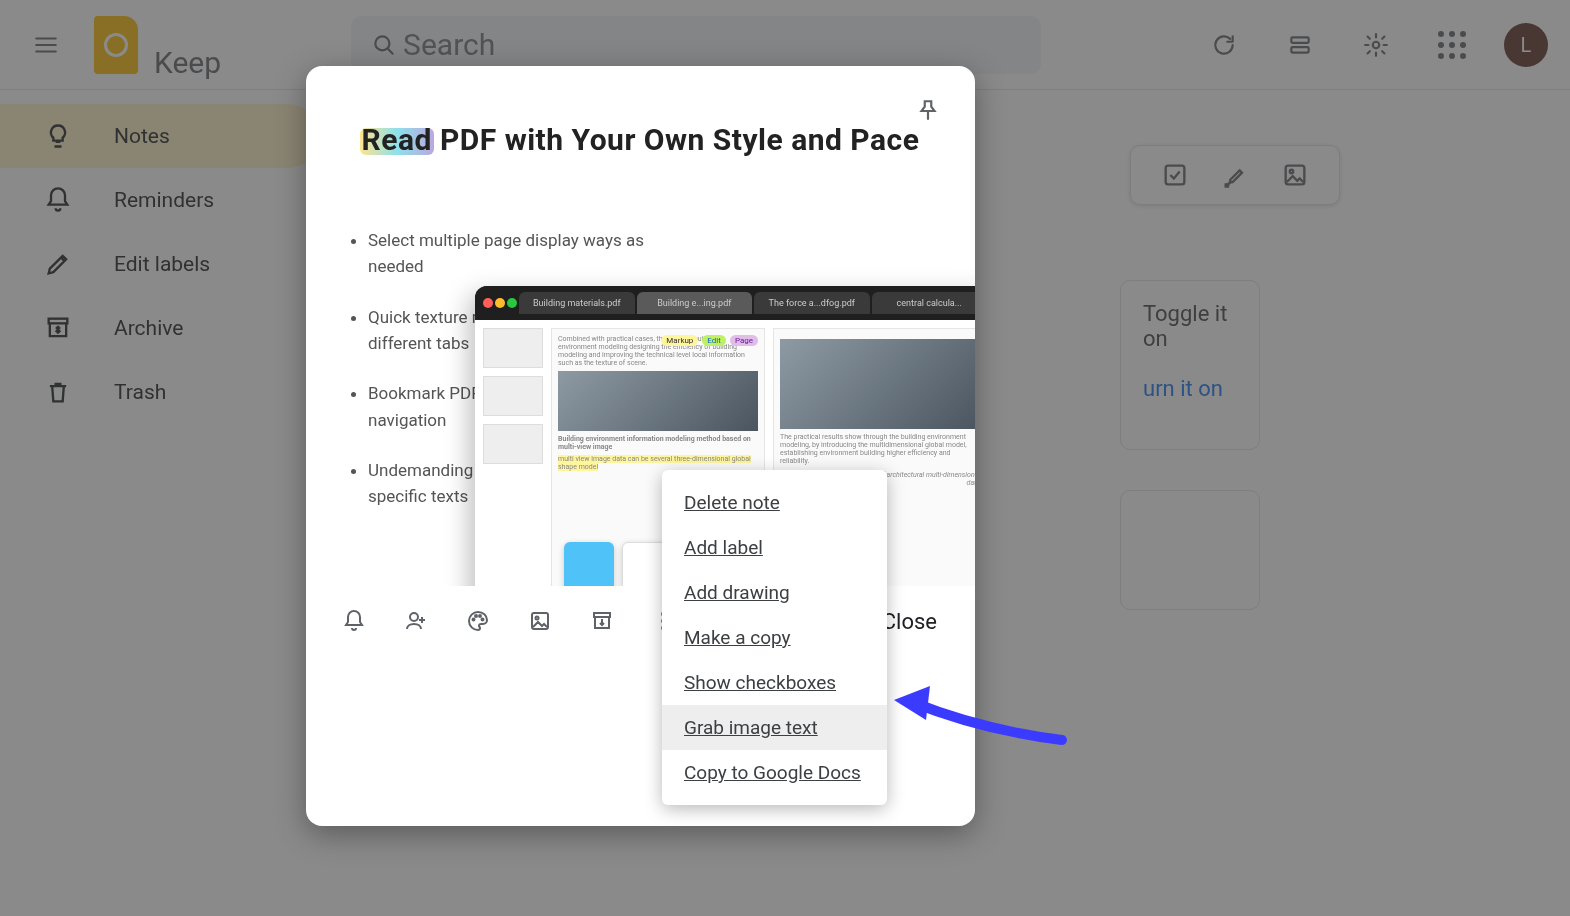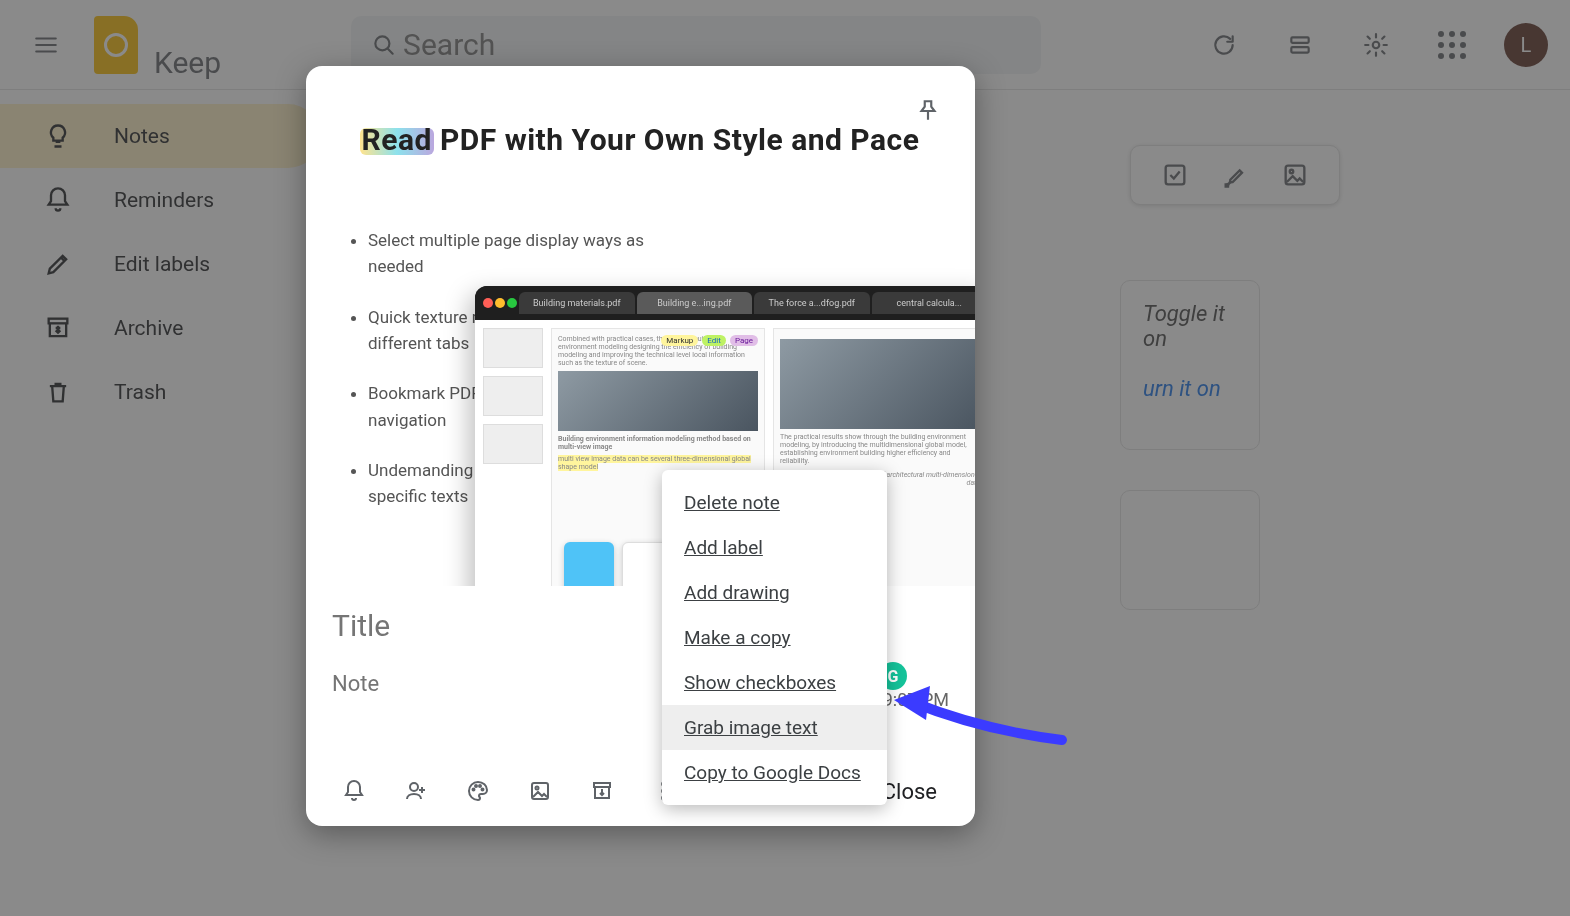--- a/index.html
+++ b/index.html
@@ -29,21 +29,21 @@
 .nav-item { display:flex; align-items:center; height:64px; padding-left:44px; gap:42px; cursor:pointer; border-radius:0 32px 32px 0; }
 .nav-item.active { background:#feefc3; }
 .nav-item svg { width:28px; height:28px; fill:none; stroke:#202124; stroke-width:2; }
 .nav-item span { font-size:21px; color:#202124; }
 
 
 .new-note { position:absolute; right:230px; top:145px; height:60px; width:210px; background:#fff; border:1px solid #e0e0e0; border-radius:10px; display:flex; align-items:center; justify-content:space-around; padding:0 14px; box-shadow:0 1px 4px rgba(0,0,0,0.15);}
 .new-note svg{width:28px;height:28px;stroke:#5f6368;fill:none;stroke-width:2;}
 
 
-.card { position:absolute; background:#fff; border:1px solid #e0e0e0; border-radius:10px; padding:20px 22px; font-size:22px; color:#444;font-style:italic; }
+.card { position:absolute; background:#fff; border:1px solid #e0e0e0; border-radius:10px; padding:20px 22px; font-size:22px; color:#444; }
 .card .link { color:#1a73e8; }
 
 
 .modal { position:absolute; z-index:100; left:306px; top:66px; width:669px; height:760px; background:#fff; border-radius:16px; box-shadow:0 8px 30px rgba(0,0,0,0.35); display:flex; flex-direction:column; }
 .pin-btn { position:absolute; right:26px; top:24px; width:42px; height:42px; display:flex; align-items:center; justify-content:center; cursor:pointer; }
 .pin-btn svg{width:26px;height:26px;fill:none;stroke:#5f6368;stroke-width:2;}
 
 
 .promo { padding:56px 36px 0 36px; height:520px; position:relative; overflow:hidden; border-radius:16px 16px 0 0; }
 .promo-title { font-size:30px; font-weight:700; color:#222; text-align:center; letter-spacing:0.5px; }
@@ -257,26 +257,20 @@
       </div>
     </div>
     <div class="cards-row">
       <div class="mini a"></div>
         <div class="mini b"></div>
         <div class="mini c"></div>
         <div class="mini d"></div>
     </div>
   </div>
 
-  <div class="editor">
-    <input class="title-in" type="text" placeholder="Title" style="">
-    <input class="note-in" type="text" placeholder="Note" style="">
-    <div class="g-badge">G</div>
-    <div class="edited">Edited 9:07 PM</div>
-  </div>
 
   <div class="footer">
     <div class="tool">
         <svg viewBox="0 0 24 24">
           <path d="M6 8a6 6 0 0 1 12 0v5l2 3H4l2-3V8zM10 19a2 2 0 0 0 4 0"></path>
         </svg>
       </div>
     <div class="tool">
         <svg viewBox="0 0 24 24">
           <circle cx="10" cy="8" r="4"></circle>

